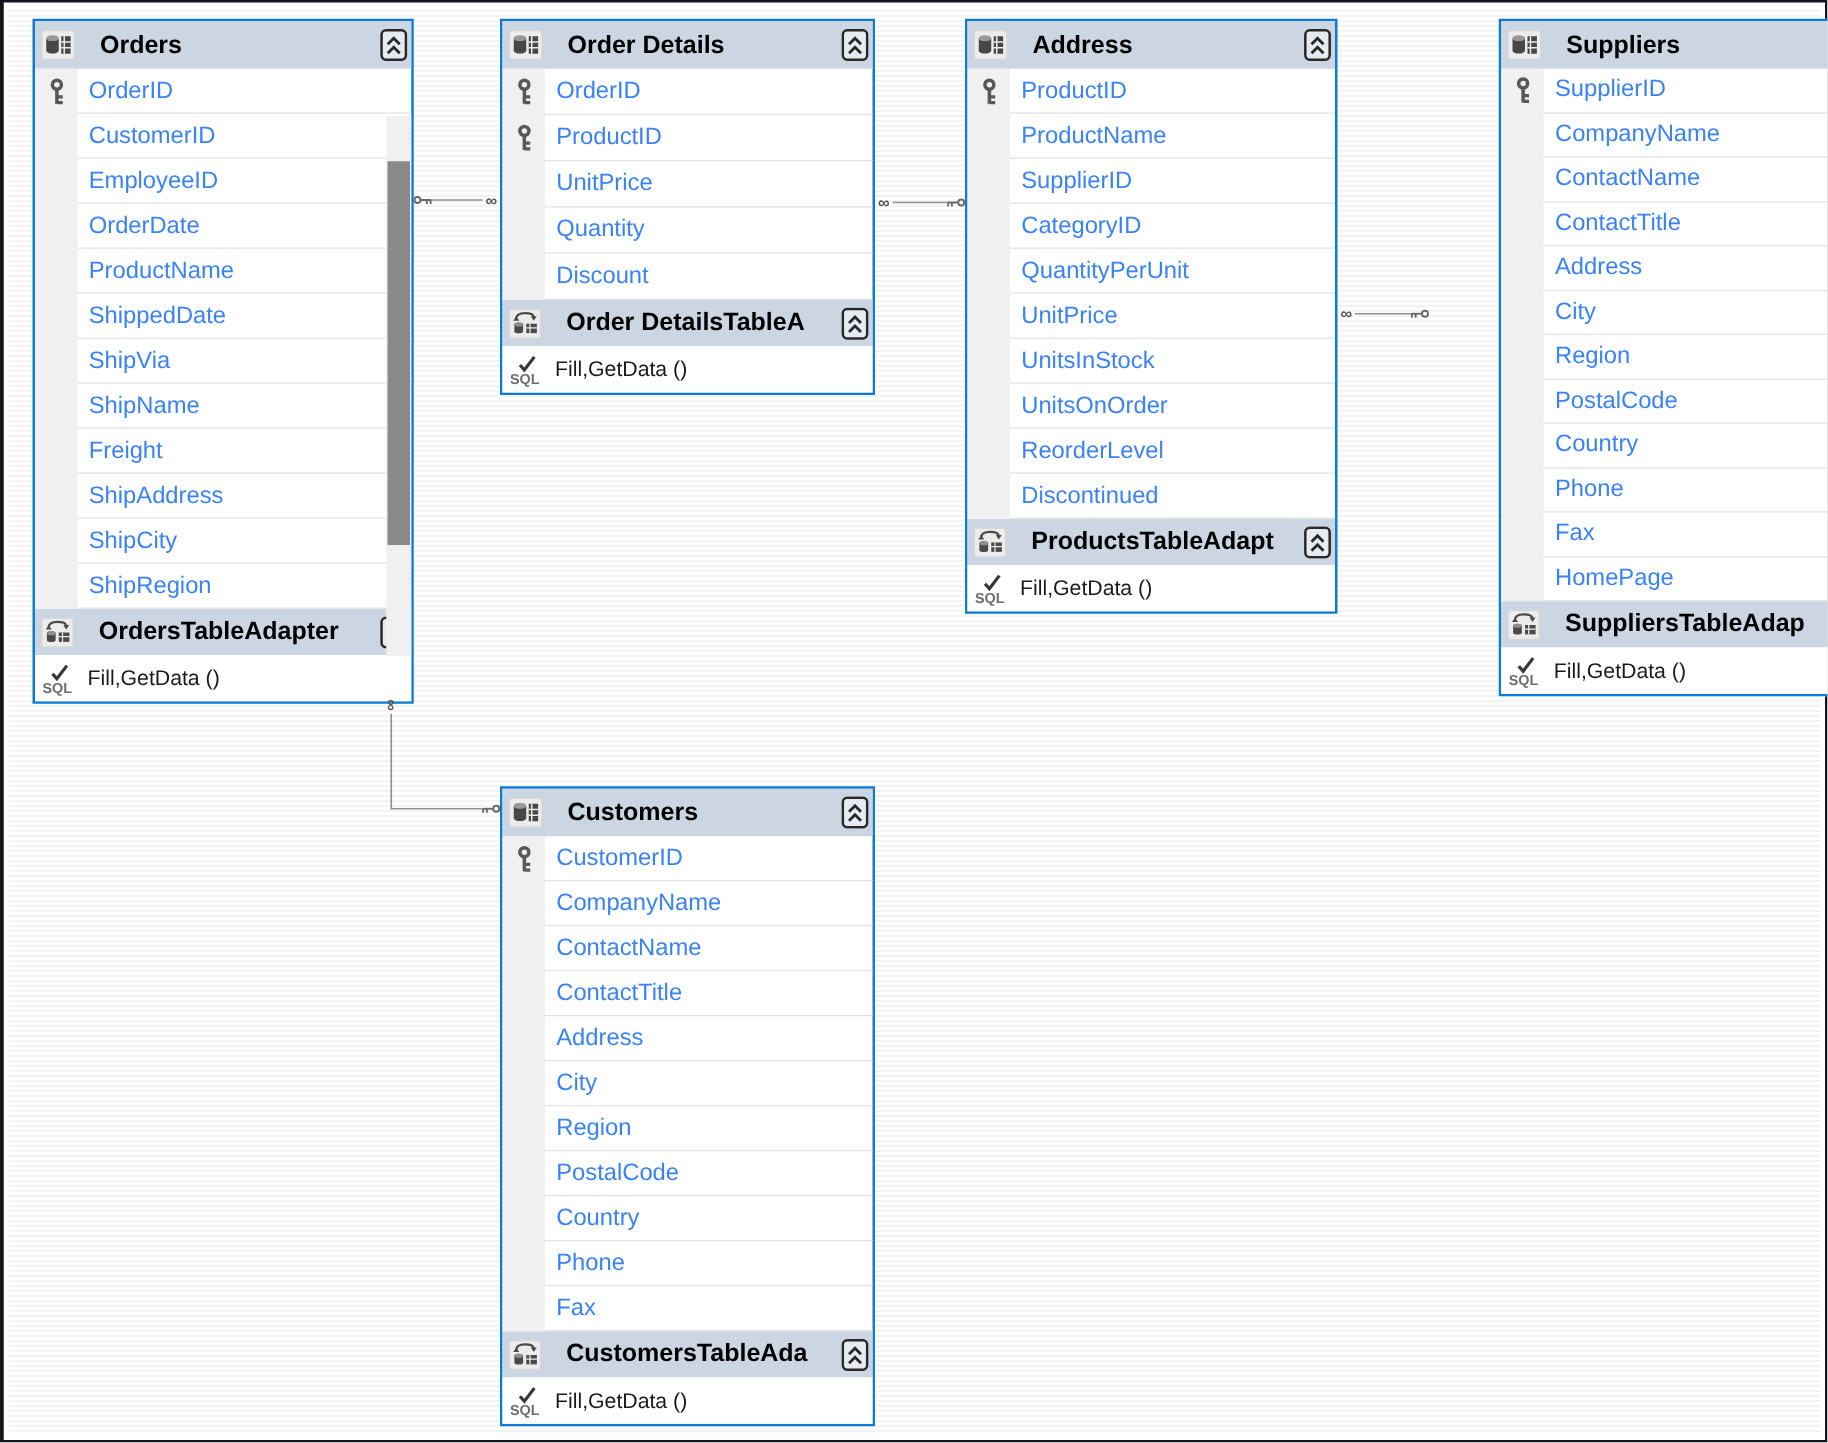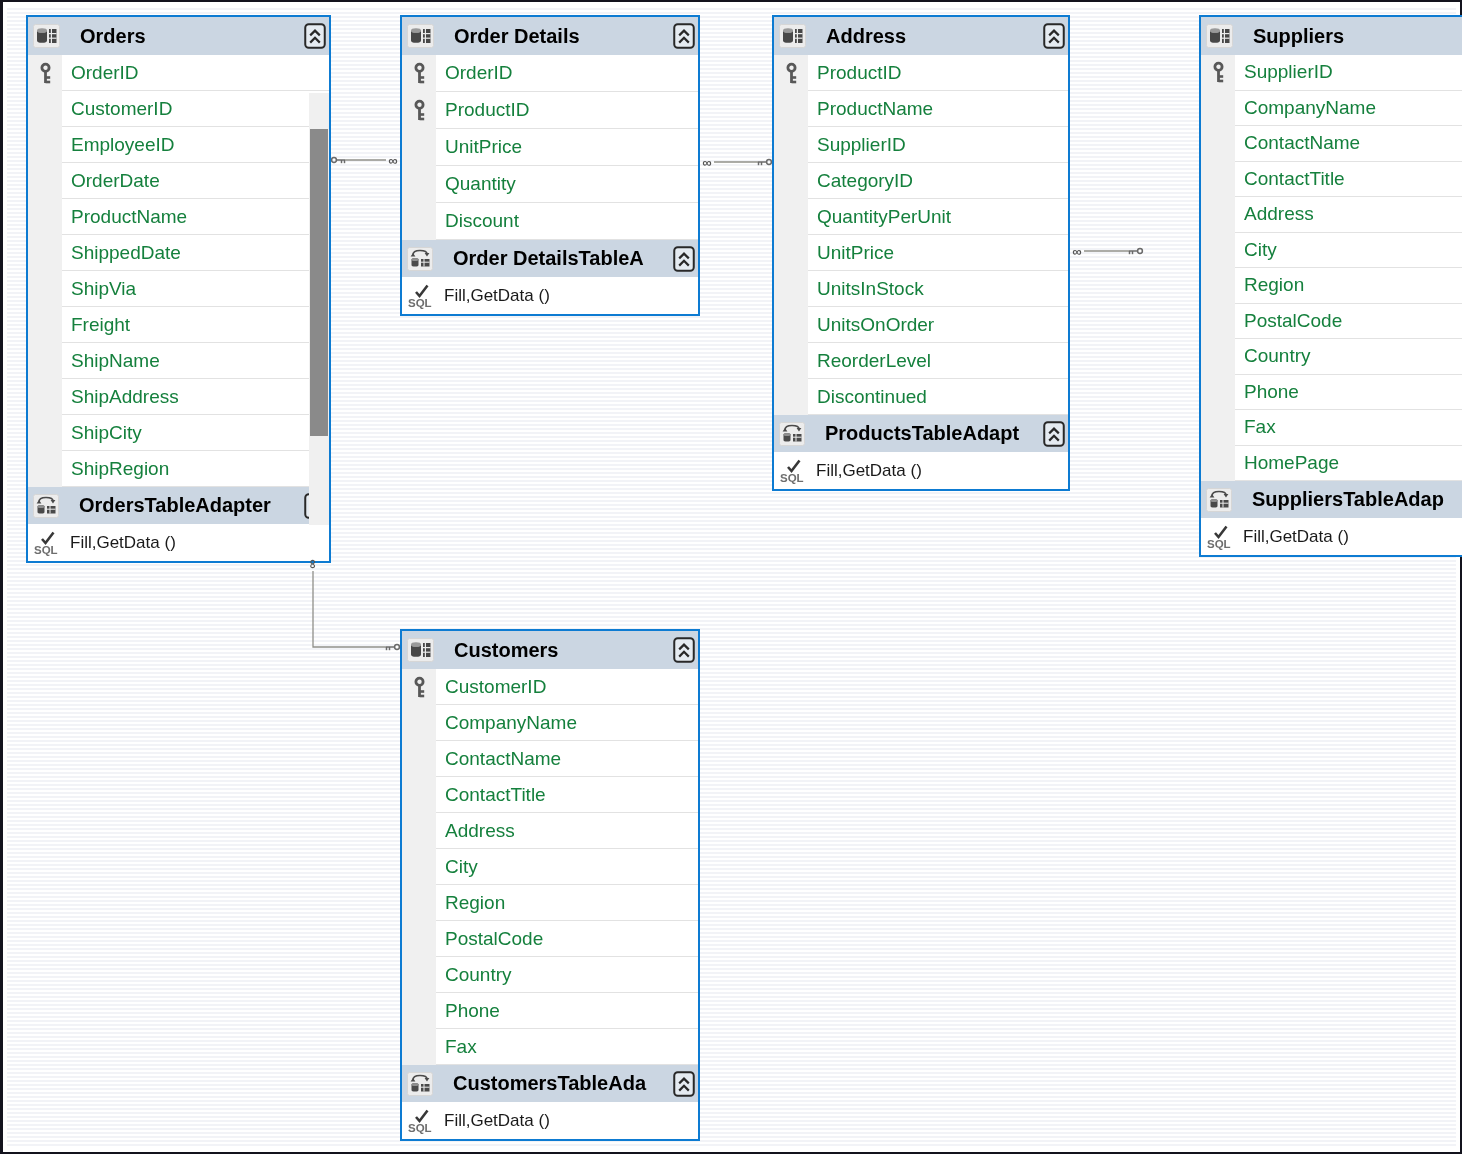--- a/index.html
+++ b/index.html
@@ -10,21 +10,21 @@
     background:repeating-linear-gradient(to bottom,#ffffff 0px,#ffffff 2px,#f2f3f7 2px,#f2f3f7 4px);}
   .tbl{position:absolute;box-sizing:border-box;border:2px solid #0d7bd2;background:#ffffff;}
   .hdr{height:38px;background:#cbd6e2;display:flex;align-items:center;padding:0 3px 0 5px;gap:20px;}
   .hdr .ticon{flex:none;line-height:0;}
   .hdr .ttl{flex:1;font-size:20px;font-weight:bold;color:#000;white-space:nowrap;overflow:hidden;}
   .collapse-btn{flex:none;background:none;border:none;padding:0;margin:0;line-height:0;cursor:pointer;}
   .rows{position:relative;}
   .row{display:flex;height:var(--rowH);}
   .gutter{width:34px;flex:none;background:#f0f0f0;display:flex;align-items:center;justify-content:center;line-height:0;}
   .cell{flex:1;display:flex;align-items:center;padding-left:9px;border-bottom:1px solid #e2e2e2;
-    font-size:19px;color:#15803d;white-space:nowrap;overflow:hidden;}
+    font-size:19px;color:#3b82f6;white-space:nowrap;overflow:hidden;}
   .adp{height:37px;}
   .mrow{display:flex;height:37px;align-items:center;background:#fff;}
   .mgutter{width:36px;flex:none;display:flex;align-items:flex-end;justify-content:center;line-height:0;}
   .mtext{font-size:17px;color:#1a1a1a;padding-left:6px;white-space:nowrap;}
   .sbar{position:absolute;width:20px;right:0;background:#f0f0f0;}
   .sthumb{position:absolute;left:1px;right:1px;background:#8a8a8a;}
   .connectors{position:absolute;left:0;top:0;pointer-events:none;}
   .connectors g{pointer-events:stroke;}
 </style>
 </head>
@@ -83,25 +83,25 @@
           <div class="row">
       <div class="gutter"></div>
       <div class="cell">ShippedDate</div>
     </div>
           <div class="row">
       <div class="gutter"></div>
       <div class="cell">ShipVia</div>
     </div>
           <div class="row">
       <div class="gutter"></div>
+      <div class="cell">ShipName</div>
+    </div>
+          <div class="row">
+      <div class="gutter"></div>
       <div class="cell">Freight</div>
-    </div>
-          <div class="row">
-      <div class="gutter"></div>
-      <div class="cell">ShipName</div>
     </div>
           <div class="row">
       <div class="gutter"></div>
       <div class="cell">ShipAddress</div>
     </div>
           <div class="row">
       <div class="gutter"></div>
       <div class="cell">ShipCity</div>
     </div>
           <div class="row">

